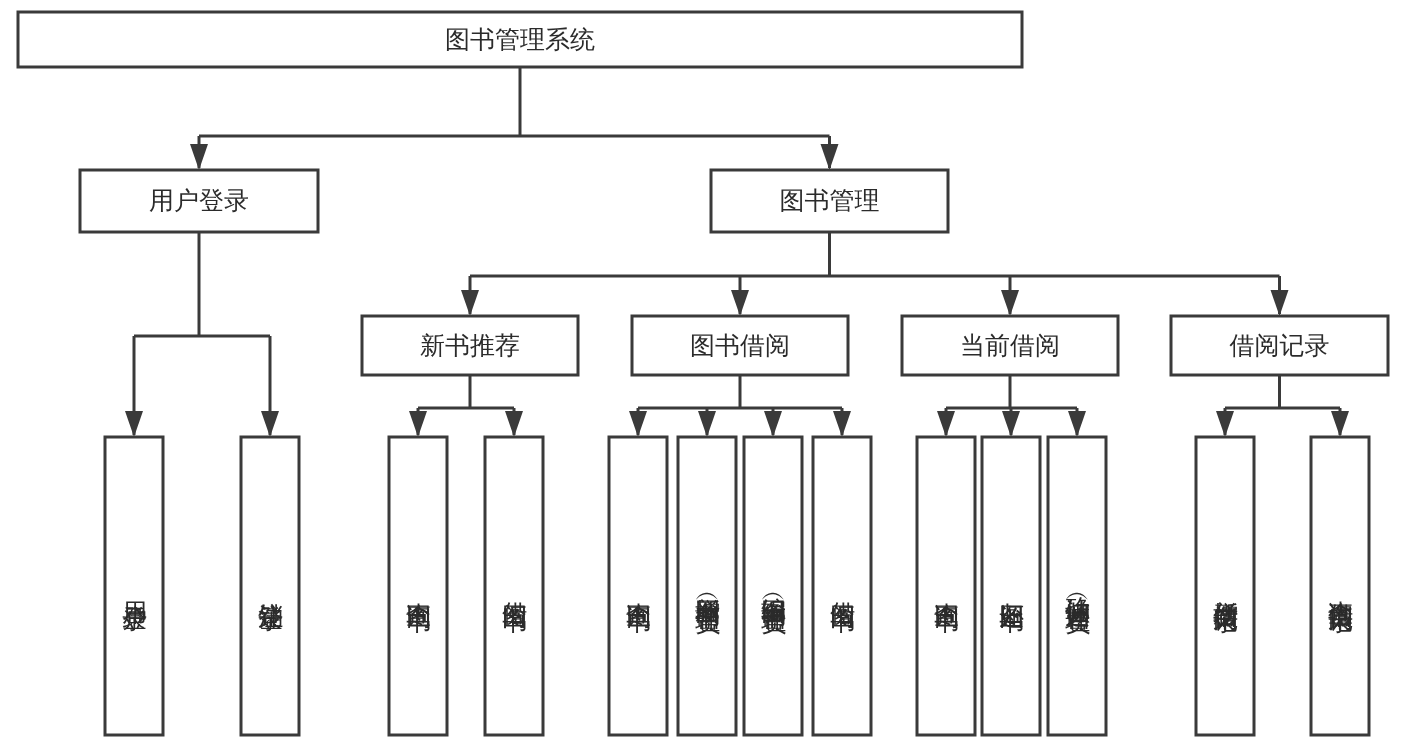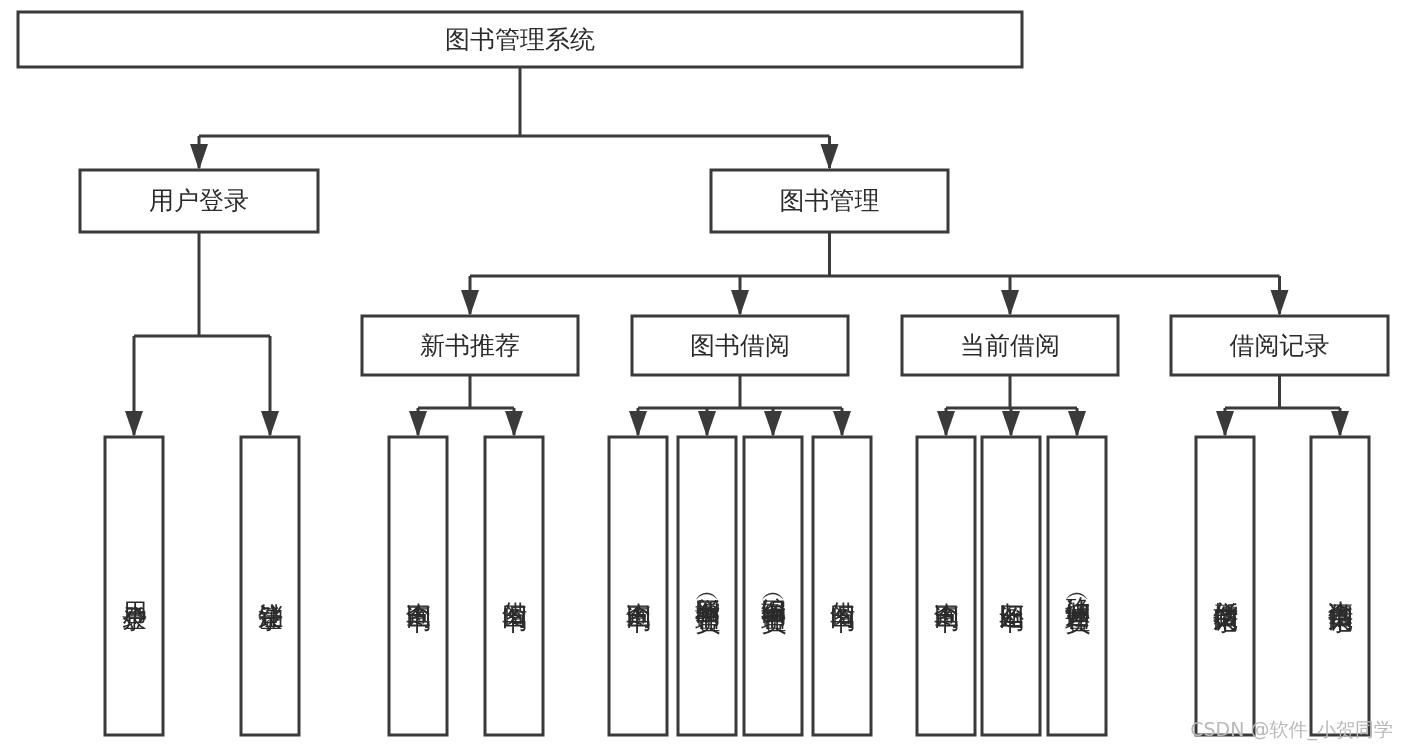--- a/index.html
+++ b/index.html
@@ -207,15 +207,14 @@
         <div class="vert-label">确认归还（管理员）</div>
       </div>
       <div class="vert-label-wrap" style="left: 1196px; top: 437px; width: 58px; height: 298px;">
         <div class="vert-label">新增借阅记录</div>
       </div>
       <div class="vert-label-wrap" style="left: 1311px; top: 437px; width: 58px; height: 298px;">
         <div class="vert-label">查询借阅记录</div>
       </div>
     </div>
 
-  <div class="watermark">CSDN @软件_小贺同学</div>
 
 </div>
 
 </body></html>

